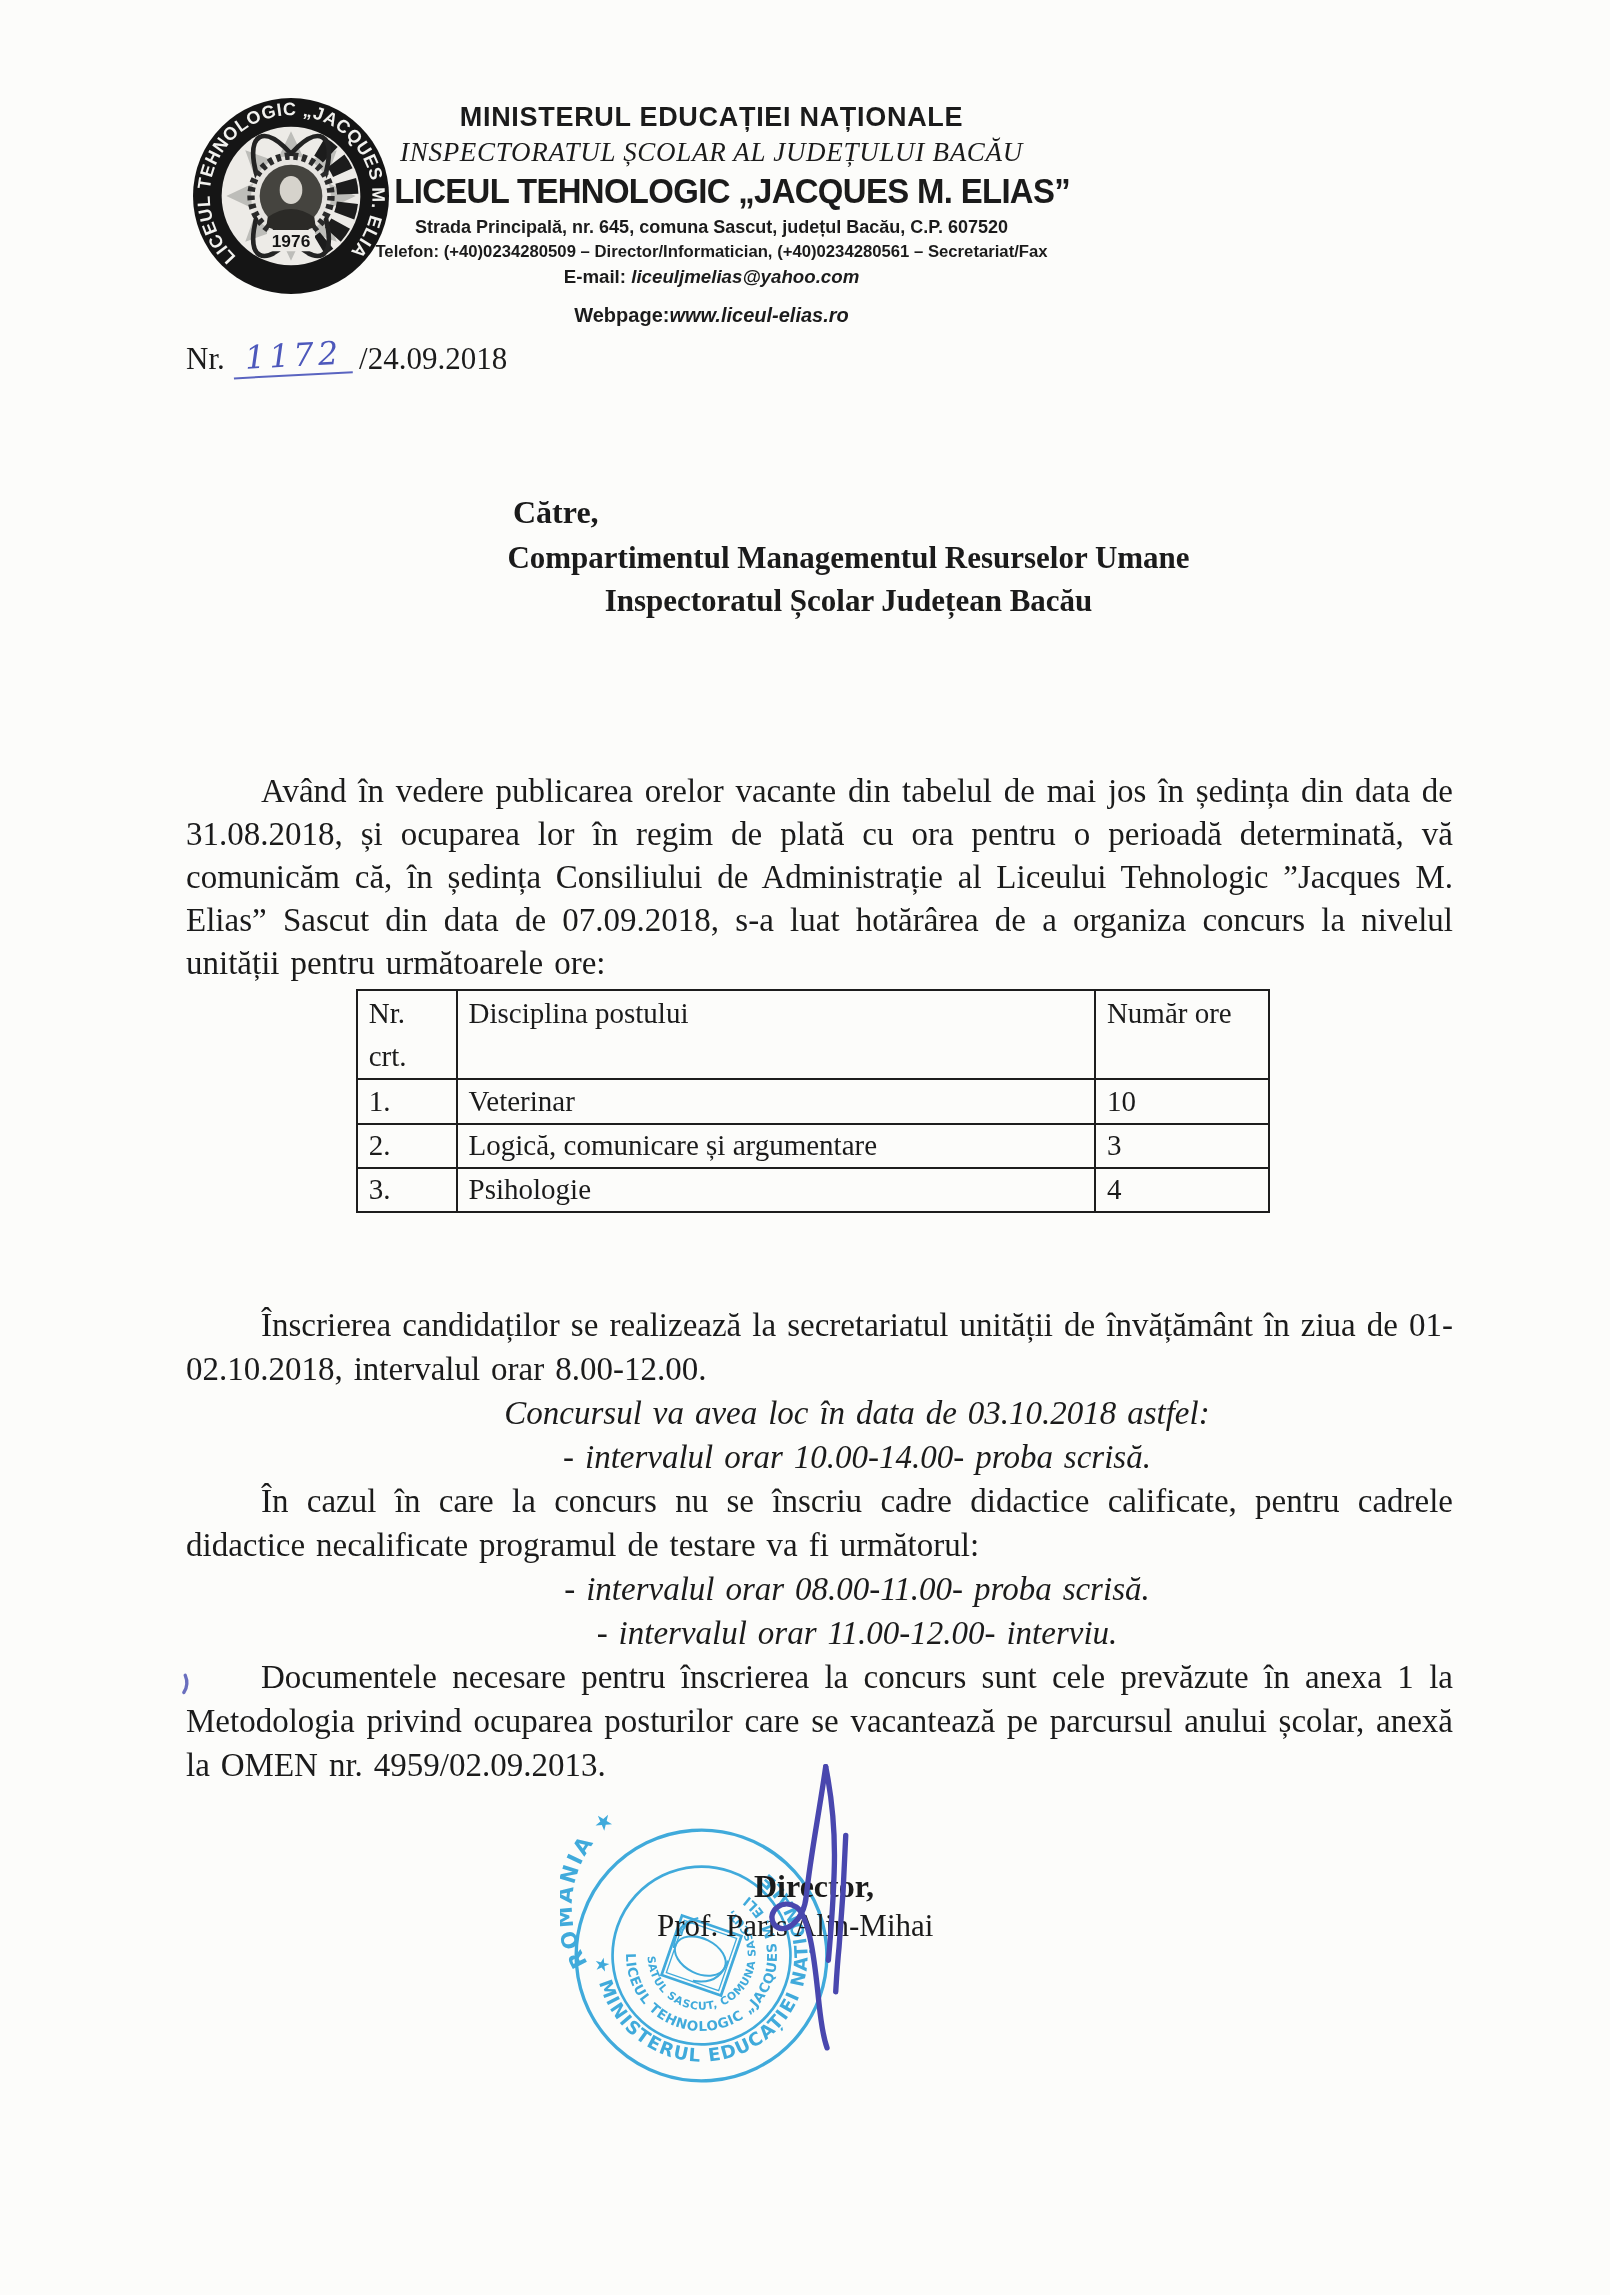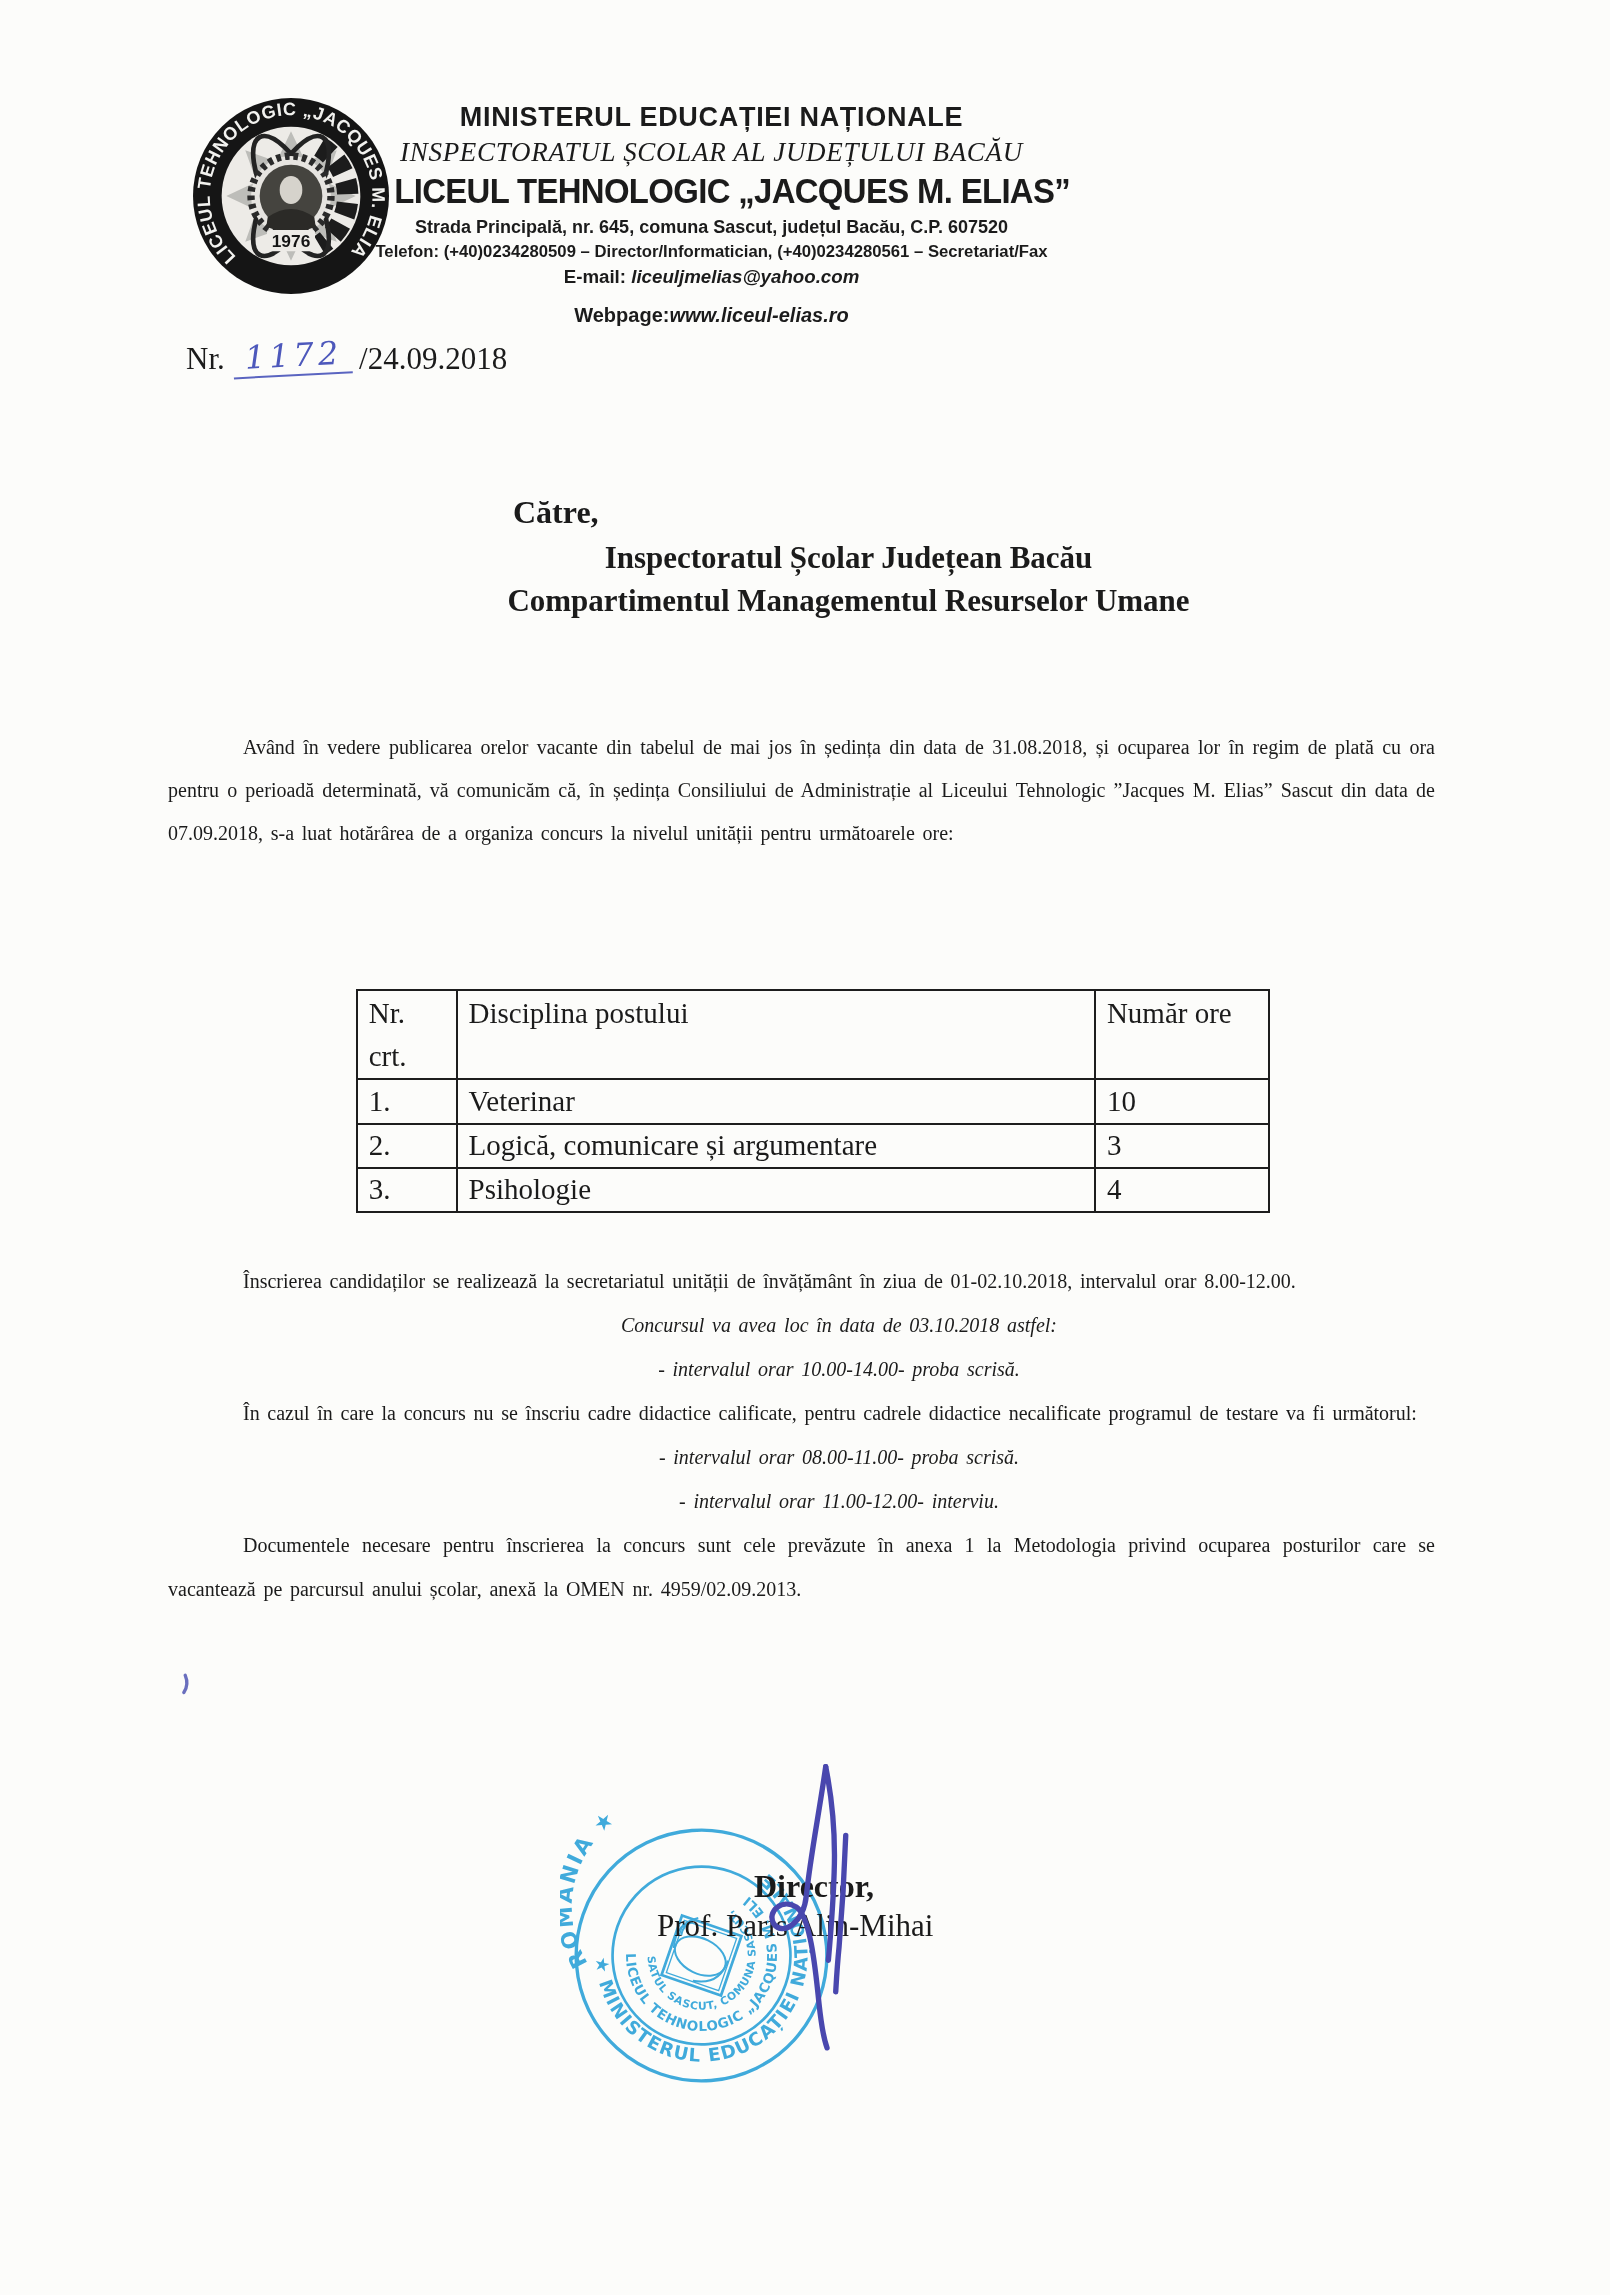--- a/index.html
+++ b/index.html
@@ -24,21 +24,21 @@
   .regline{position:absolute; left:186px; top:339px; font-size:31px; white-space:nowrap;}
   .hand{
     display:inline-block; font-family:"DejaVu Serif",serif; font-style:italic;
     color:#4d58bb; font-size:32px; letter-spacing:4px; padding:0 9.4px 0 12px;
     border-bottom:2.7px solid #5a64c0; transform:rotate(-3deg) translateY(-2.7px);
   }
   
   .salutation{position:absolute; left:513px; top:494px; font-weight:bold; font-size:32px;}
   .addr-lines{position:absolute; left:314px; top:536px; width:1069px; text-align:center; font-weight:bold; font-size:31px; line-height:43px;}
   
-  .bodytext{position:absolute; left:168px; width:1267px; font-size:20px; text-align:justify; word-spacing:2.7px;}
+  .bodytext{position:absolute; left:186px; width:1267px; font-size:33px; text-align:justify; word-spacing:2.7px;margin-top:44px;}
   .bodytext p{margin:0; text-indent:75px;}
   .bodytext p.noj{text-align:center;font-style:italic;}
   .p1{top:726px; line-height:43px;}
   .p-rest{top:1259px; line-height:44px;}
   
   table.vacante{
     position:absolute; left:356px; top:989px; width:914px;
     border-collapse:collapse; font-size:29px;
   }
   table.vacante th, table.vacante td{border:2px solid #1d1d1d; padding:1.3px 9.4px 0 10.7px; vertical-align:top; text-align:left; font-weight:normal;}
@@ -89,22 +89,22 @@
   </div>
 
   <div class="regline">
     <span>Nr.</span>
     <span class="hand">1172</span>
     <span>/24.09.2018</span>
   </div>
 
   <div class="salutation">Către,</div>
   <div class="addr-lines">
+    <div>Compartimentul Managementul Resurselor Umane</div>
     <div>Inspectoratul Școlar Județean Bacău</div>
-    <div>Compartimentul Managementul Resurselor Umane</div>
   </div>
 
   <div class="bodytext p1">
     <p>Având în vedere publicarea orelor vacante din tabelul de mai jos în ședința din data de 31.08.2018, și ocuparea lor în regim de plată cu ora pentru o perioadă determinată, vă comunicăm că, în ședința Consiliului de Administrație al Liceului Tehnologic ”Jacques M. Elias” Sascut din data de 07.09.2018, s-a luat hotărârea de a organiza concurs la nivelul unității pentru următoarele ore:</p>
   </div>
 
   <table class="vacante">
     <colgroup>
         <col style="width:100px">
         <col style="width:640px">

